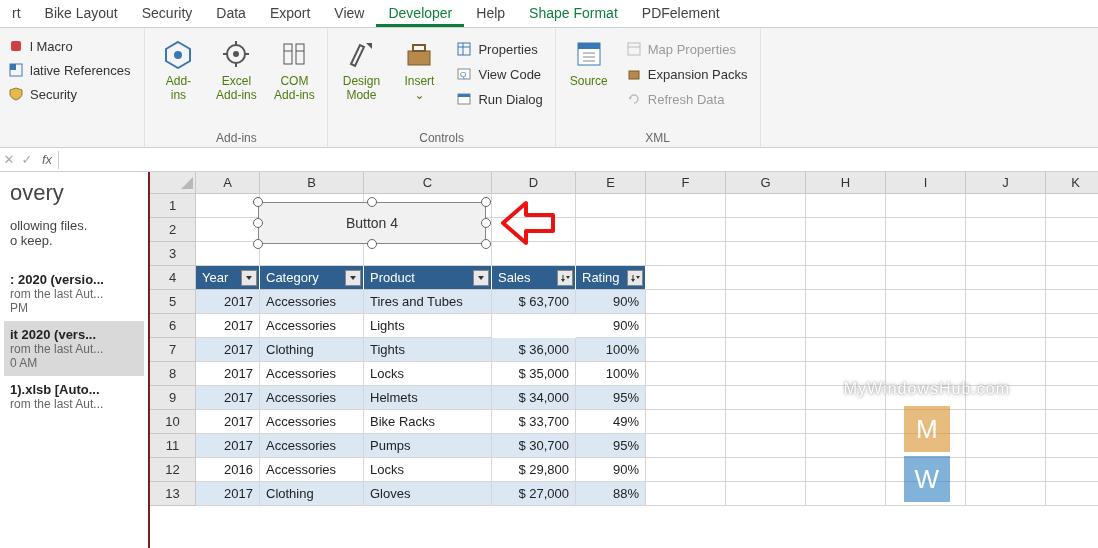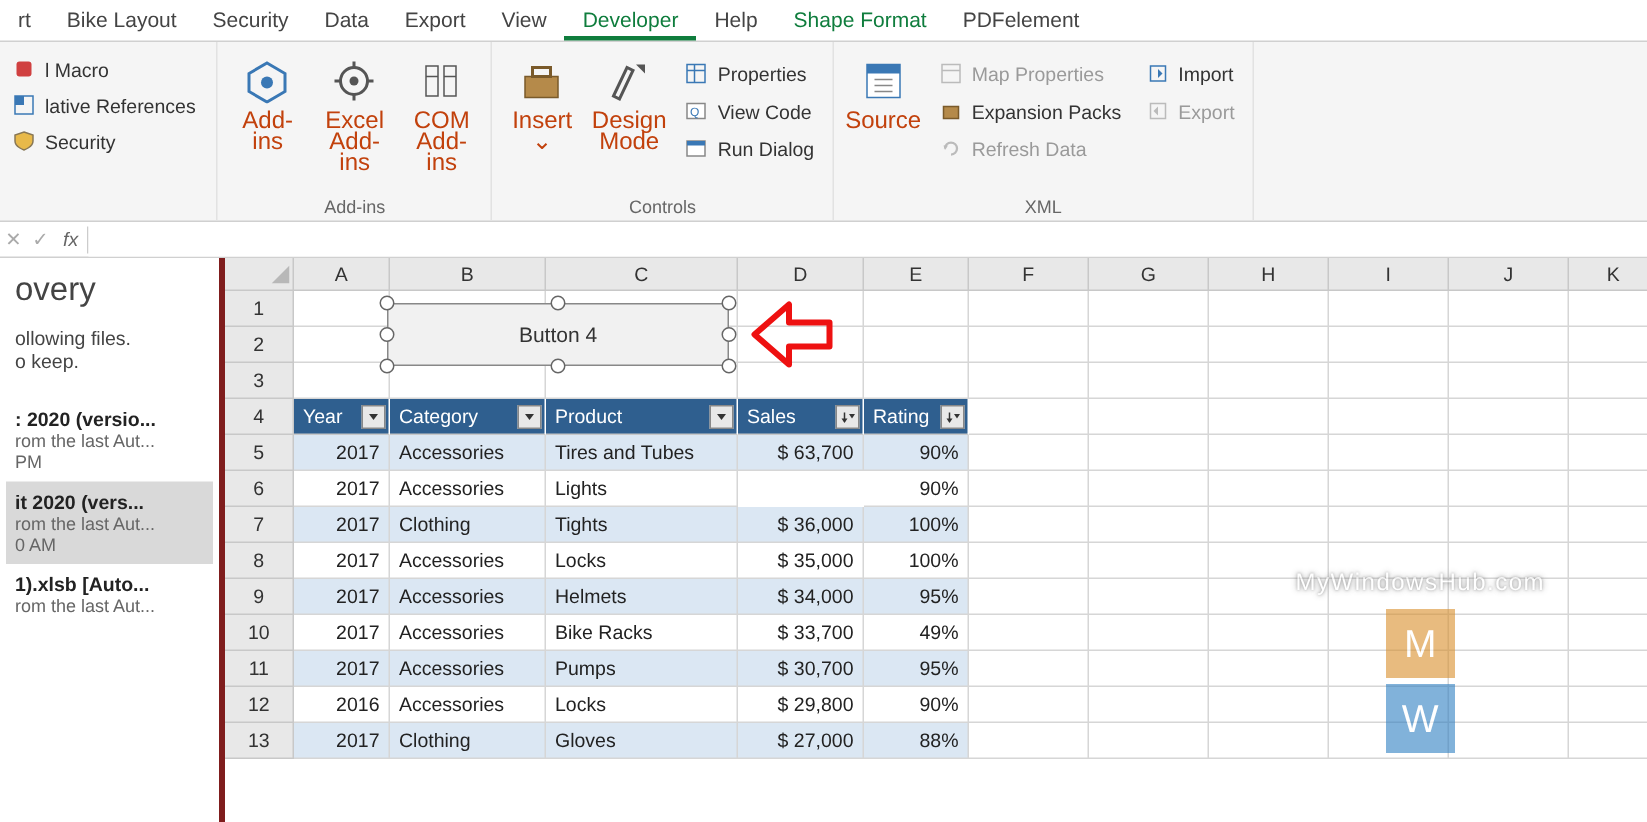--- a/index.html
+++ b/index.html
@@ -9,36 +9,36 @@
   .tab { padding:0 12px; height:28px; line-height:28px; font-size:14px; color:#444; cursor:default;}
   .tab.active { color:#0f7d3d; border-bottom:3px solid #0f7d3d; font-weight:400;}
   .tab.green { color:#0f7d3d;}
   
   .ribbon { display:flex; height:120px; background:#f5f5f5; border-bottom:1px solid #d0d0d0;}
   .group { border-right:1px solid #e2e2e2; padding:4px 8px 2px 8px; display:flex; flex-direction:column; justify-content:space-between; align-items:center;}
   .group-label { font-size:12px; color:#666; text-align:center; padding-top:2px;}
   .g-row { display:flex; align-items:flex-start; gap:8px;}
   .vbtn { display:flex; flex-direction:column; align-items:center; width:50px; padding-top:6px; cursor:default;}
   .vbtn .ic { width:32px; height:32px; display:flex; align-items:center; justify-content:center;}
-  .vbtn .lbl { font-size:16px; text-align:center; line-height:14px; margin-top:4px; color:#c2410c;}
+  .vbtn .lbl { font-size:12px; text-align:center; line-height:14px; margin-top:4px; color:#4d7c0f;}
   .smallitem { display:flex; align-items:center; gap:6px; height:22px; font-size:13px; color:#333; padding:0 4px; white-space:nowrap;}
   .smallitem.disabled { color:#9a9a9a;}
   .smallitem .sic { width:16px; height:16px; display:flex; align-items:center; justify-content:center;}
   .stack { display:flex; flex-direction:column; justify-content:flex-start; padding-top:6px; gap:3px;}
   
   .leftcol { display:flex; flex-direction:column; padding:6px 10px 2px 4px; border-right:1px solid #e2e2e2; min-width:130px;}
   .leftcol .smallitem { height:24px;}
   
   .fbar { display:flex; align-items:center; height:24px; border-bottom:1px solid #d0d0d0; background:#fff;}
   .fbar .nmx { width:18px; text-align:center; color:#777;}
   .fbar .fx { font-style:italic; color:#666; padding:0 6px;}
   .fbar input { flex:1; border:none; outline:none; height:22px; font-size:13px; padding-left:6px;}
   
   .main { display:flex; height:calc(548px - 28px - 120px - 24px);}
-  .recovery { width:150px; border-right:4px solid #7f1d1d; padding:8px 10px; font-size:13px; color:#444; overflow:hidden; background:#fff;}
+  .recovery { width:150px; border-right:2px solid #7f1d1d; padding:8px 10px; font-size:13px; color:#444; overflow:hidden; background:#fff;}
   .recovery h2 { font-size:22px; font-weight:400; margin:0 0 12px 0; color:#444;}
   .recovery .hint { font-size:13px; color:#444; margin-bottom:18px;}
   .recovery .file { padding:6px 6px; margin:0 -6px; cursor:default;}
   .recovery .file.sel { background:#d9d9d9;}
   .recovery .file .fn { font-size:13px; color:#222; font-weight:600; white-space:nowrap; overflow:hidden; text-overflow:ellipsis;}
   .recovery .file .fs { font-size:12px; color:#666; white-space:nowrap; overflow:hidden; text-overflow:ellipsis;}
   
   .gridwrap { flex:1; position:relative; overflow:hidden; background:#fff;}
   .corner { position:absolute; left:0; top:0; width:46px; height:22px; background:#e8e8e8; border-right:1px solid #c8c8c8; border-bottom:1px solid #c8c8c8; display:flex; align-items:center; justify-content:flex-end;}
   .corner svg { margin-right:2px;}
@@ -54,21 +54,21 @@
   .thcell .dd { width:16px; height:16px; background:#e8e8e8; border:1px solid #888; display:flex; align-items:center; justify-content:center;}
   .r-alt { background:#dbe7f3;}
   .r-nor { background:#ffffff;}
   .num { text-align:right;}
   
   .btn4 { position:absolute; background:#f1f1f1; border:1px solid #888; display:flex; align-items:center; justify-content:center; font-size:14px; color:#333;}
   .handle { position:absolute; width:10px; height:10px; background:#fff; border:1px solid #666; border-radius:50%;}
   
   .arrow { position:absolute; }
   
-  .watermark { position:absolute; right:68px; top:380px; text-align:center; opacity:0.6;}
+  .watermark { position:absolute; right:88px; top:380px; text-align:center; opacity:0.6;}
   .watermark .t { font-size:16px; color:#fff; text-shadow:0 0 4px #666, 0 0 2px #666; letter-spacing:1px; margin-bottom:6px;}
   .watermark .sq { width:46px; height:46px; display:inline-flex; align-items:center; justify-content:center; font-size:26px; color:#fff; margin:2px; position:relative;}
   .watermark .sq.m { background:#d98f2b;}
   .watermark .sq.w { background:#2f7fc2;}
   
 </style>
 </head>
 <body>
 
 <div class="tabs" id="tabs">
@@ -154,34 +154,34 @@
       </div>
     </div>
     <div class="group-label">Add-ins</div>
   </div>
 
   <div class="group">
     <div class="g-row">
       <div class="vbtn">
         <span class="ic">
           <svg width="30" height="30">
+              <path d="M5 25 L14 6 L18 8 L9 27 Z" fill="none" stroke="#555" stroke-width="2"></path>
+              <polygon points="20,4 26,4 26,10" fill="#555"></polygon>
+            </svg>
+        </span>
+        <span class="lbl">Design<br>Mode</span>
+      </div>
+      <div class="vbtn">
+        <span class="ic">
+          <svg width="30" height="30">
               <rect x="4" y="12" width="22" height="14" fill="#b58a4a" stroke="#7a5a2a"></rect>
               <rect x="9" y="6" width="12" height="6" fill="none" stroke="#7a5a2a" stroke-width="2"></rect>
             </svg>
         </span>
         <span class="lbl"><span>Insert</span><br><span>⌄</span></span>
-      </div>
-      <div class="vbtn">
-        <span class="ic">
-          <svg width="30" height="30">
-              <path d="M5 25 L14 6 L18 8 L9 27 Z" fill="none" stroke="#555" stroke-width="2"></path>
-              <polygon points="20,4 26,4 26,10" fill="#555"></polygon>
-            </svg>
-        </span>
-        <span class="lbl">Design<br>Mode</span>
       </div>
       <div class="stack">
         <div class="smallitem">
           <span class="sic">
               <svg width="14" height="14">
                 <rect x="1" y="1" width="12" height="12" fill="none" stroke="#3a78b5"></rect>
                 <line x1="1" y1="5" x2="13" y2="5" stroke="#3a78b5"></line>
                 <line x1="6" y1="1" x2="6" y2="13" stroke="#3a78b5"></line>
               </svg>
             </span>
@@ -243,40 +243,20 @@
           <span>Expansion Packs</span>
         </div>
         <div class="smallitem disabled">
           <span class="sic">
               <svg width="14" height="14">
                 <path d="M3 7 A4 4 0 1 1 7 11" fill="none" stroke="#bbb" stroke-width="1.5"></path>
                 <polygon points="2,5 5,5 3,8" fill="#bbb"></polygon>
               </svg>
             </span>
           <span>Refresh Data</span>
-        </div>
-      </div>
-      <div class="stack">
-        <div class="smallitem">
-          <span class="sic">
-              <svg width="14" height="14">
-                <rect x="2" y="2" width="10" height="10" fill="none" stroke="#3a78b5"></rect>
-                <polygon points="7,4 10,7 7,10" fill="#3a78b5"></polygon>
-              </svg>
-            </span>
-          <span>Import</span>
-        </div>
-        <div class="smallitem disabled">
-          <span class="sic">
-              <svg width="14" height="14">
-                <rect x="2" y="2" width="10" height="10" fill="none" stroke="#bbb"></rect>
-                <polygon points="7,4 4,7 7,10" fill="#bbb"></polygon>
-              </svg>
-            </span>
-          <span>Export</span>
         </div>
       </div>
     </div>
     <div class="group-label">XML</div>
   </div>
 </div>
 
 <div class="fbar">
   <span class="nmx" style="color:#aaa;">✕</span>
   <span class="nmx" style="color:#aaa;">✓</span>

